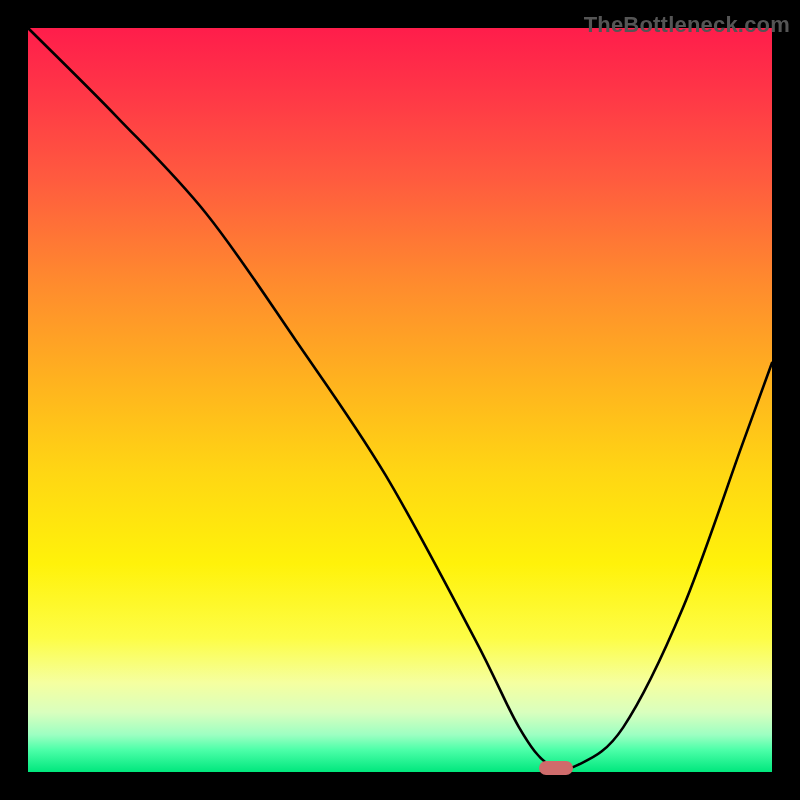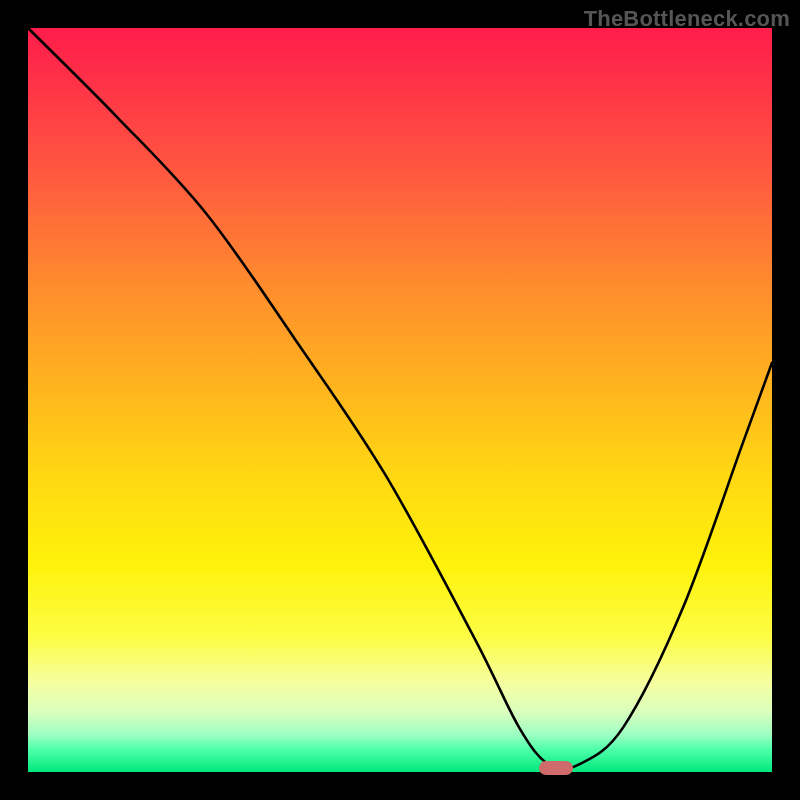--- a/index.html
+++ b/index.html
@@ -12,21 +12,21 @@
     font-family: Arial, Helvetica, sans-serif;
   }
   .outer {
     position: relative;
     width: 800px;
     height: 800px;
     background: #000;
   }
   .watermark {
     position: absolute;
-    top: 6px;
+    top: 12px;
     right: 10px;
     color: #555;
     font-size: 22px;
     font-weight: 600;
     letter-spacing: 0.2px;
     z-index: 5;
     user-select: none;
   }
   .plot {
     position: absolute;

